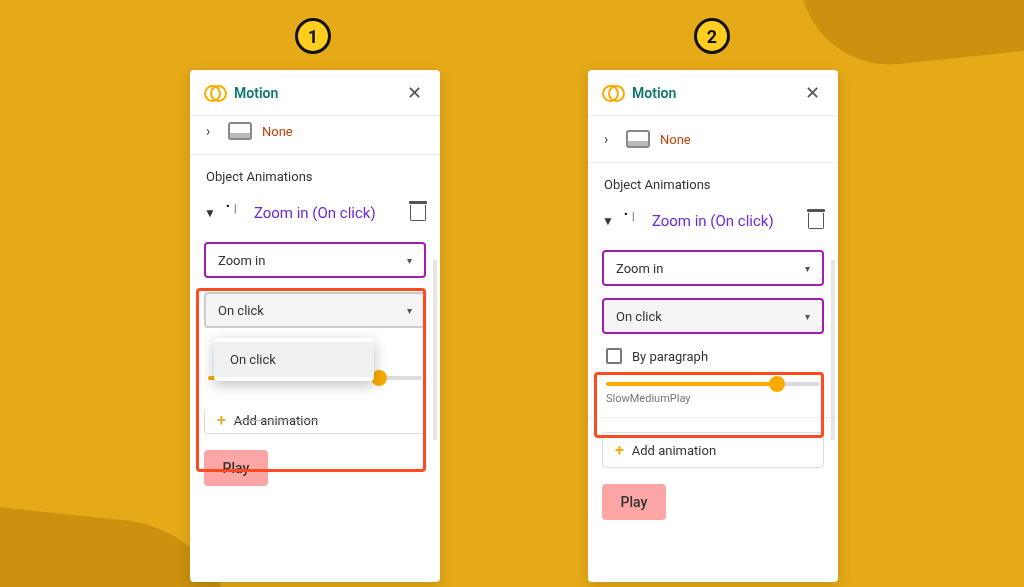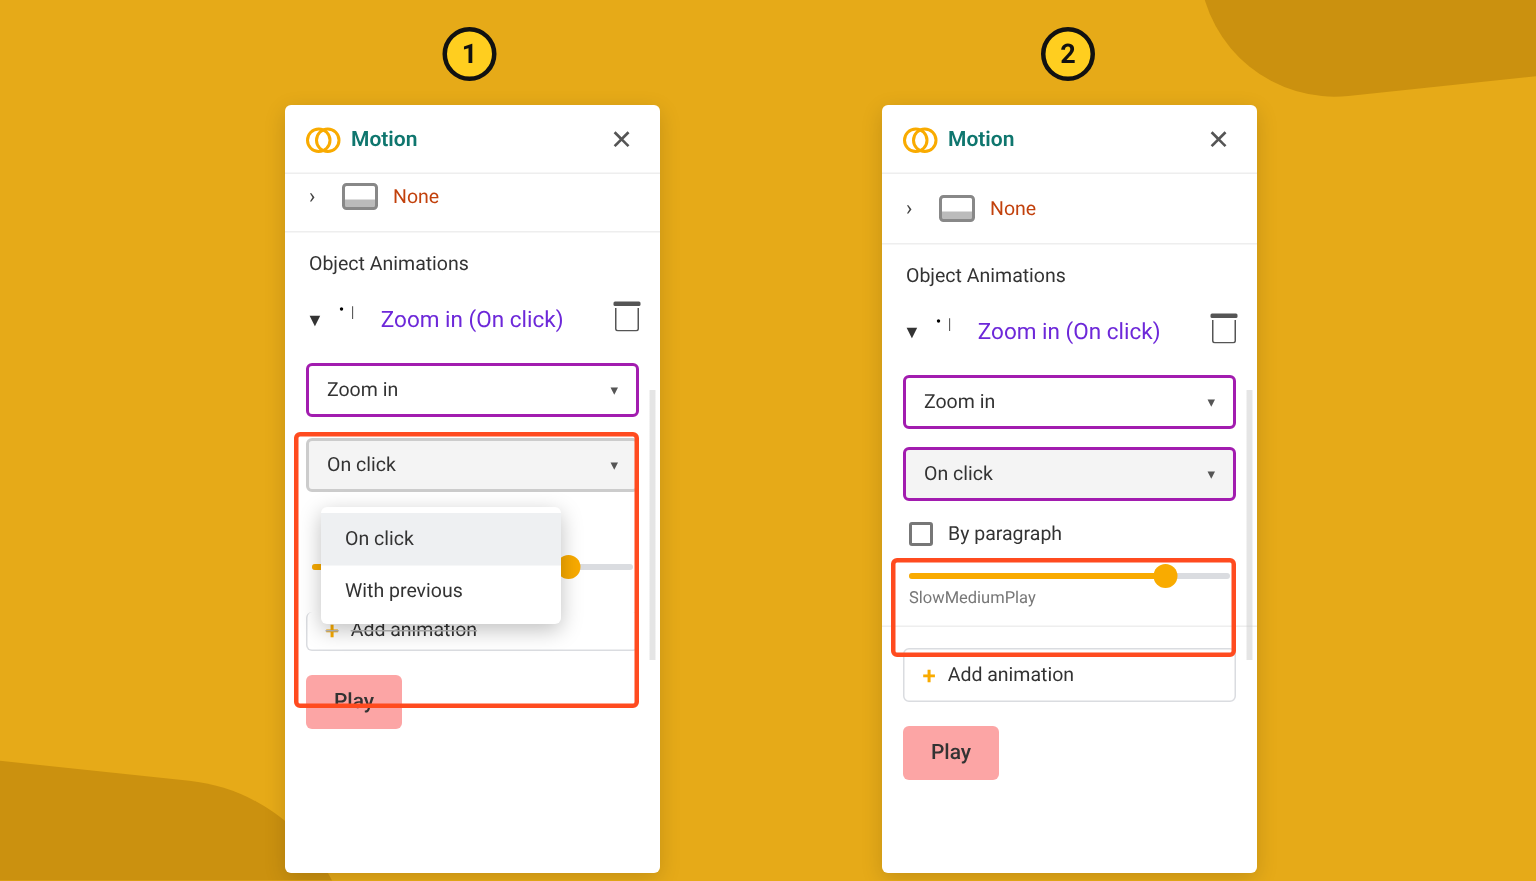--- a/index.html
+++ b/index.html
@@ -206,21 +206,20 @@
         <span class="caret">▾</span>
       </div>
 
       <div class="slider-track" style="margin-top:48px;">
         <div class="slider-fill" style="width:78%;"></div>
         <div class="slider-thumb" style="left:76%;"></div>
       </div>
 
       <div class="dropdown-menu" style="top:46px;">
         <div class="opt sel">On click</div>
-        <div class="opt">With previous</div>
       </div>
 
       <div class="highlight" style="left:6px; top:-4px; width:230px; height:184px;"></div>
     </div>
 
     <div class="add-anim clipped" style="margin-top:28px;">
       <span class="plus">+</span>
       <span>Add animation</span>
     </div>
 

